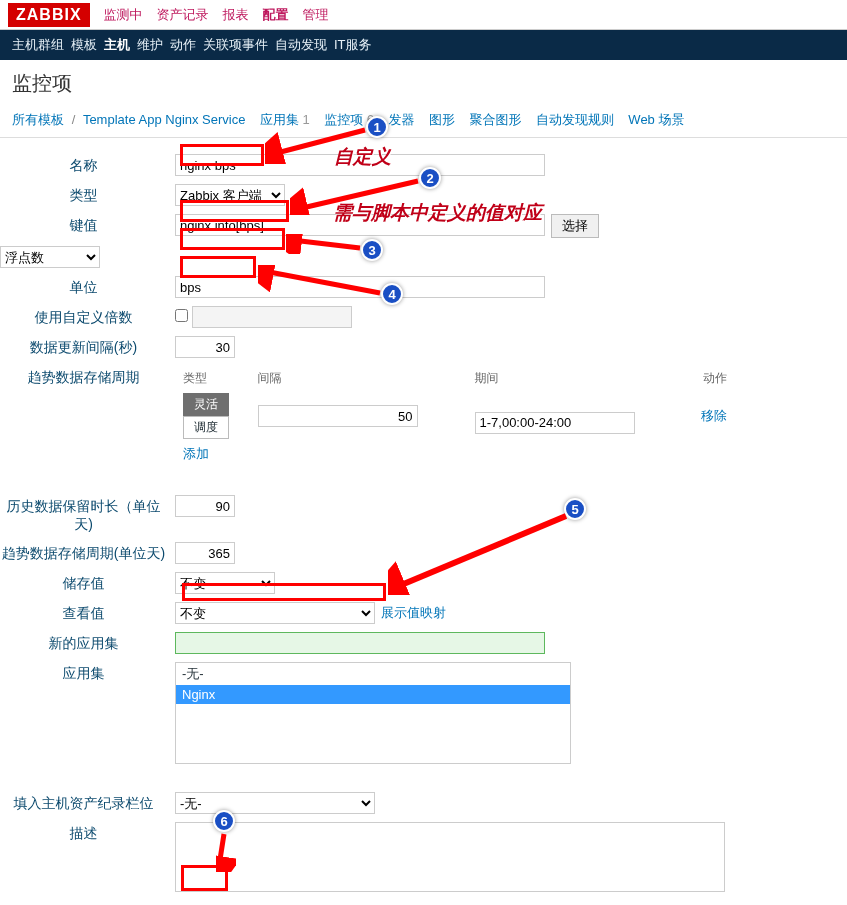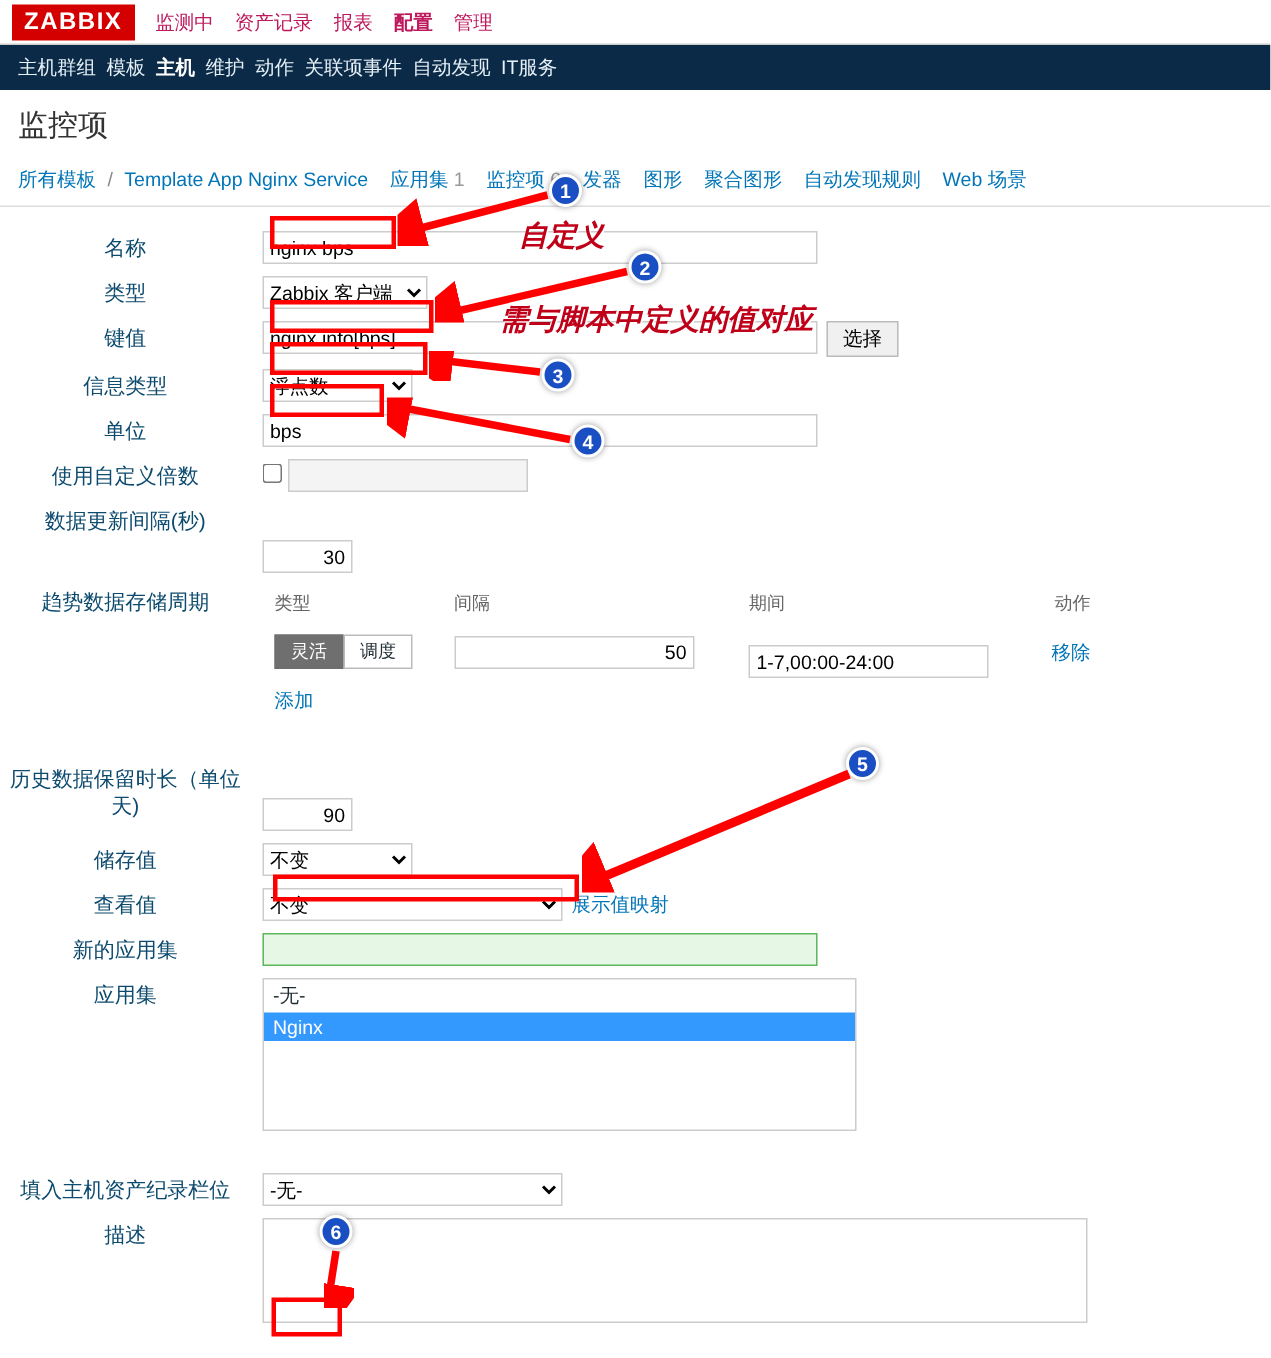--- a/index.html
+++ b/index.html
@@ -17,26 +17,26 @@
 .breadcrumb span.sep { color: #888; margin: 0 4px; }
 .breadcrumb span.cnt { color: #999; }
 .form { margin-top: 16px; }
 .row { display: flex; align-items: flex-start; margin-bottom: 8px; }
 .lbl { width: 175px; text-align: center; padding-right: 8px; padding-top: 3px; color: #0c4a6e; font-size: 14px; }
 .fld { position: relative; }
 .fld input[type=text] { border: 1px solid #ccc; height: 22px; padding: 2px 4px; font-size: 13px; }
 .fld select { border: 1px solid #ccc; height: 22px; font-size: 13px; background: #fff; }
 .w380 { width: 370px; }
 .w100 { width: 100px; }
-.w60 { width: 60px; text-align: right; margin-top: 24px; }
+.w60 { width: 60px; text-align: right; }
 .btn { background: #f0f0f0; border: 1px solid #bbb; padding: 2px 10px; font-size: 13px; cursor: pointer; }
 .tbl { border: none; }
 .tbl th { text-align: left; font-weight: normal; color: #666; font-size: 12px; padding: 2px 6px; }
 .tbl td { padding: 2px 6px; }
-.seg { display: inline-flex; }
+.seg { display: inline-flex; flex-direction: column; }
 .seg span { border: 1px solid #bbb; padding: 2px 10px; font-size: 12px; }
 .seg .act { background: #6f6f6f; color: #fff; border-color: #6f6f6f; }
 .link { color: #0275b8; text-decoration: none; cursor: pointer; font-size: 13px; }
 .multiline { border: 1px solid #ccc; width: 396px; height: 102px; font-size: 13px; position: relative; }
 .ml-item { padding: 2px 6px; }
 .ml-sel { background: #3399ff; color: #fff; }
 .textarea { border: 1px solid #ccc; width: 550px; height: 70px; }
 .hlbox { position: absolute; border: 3px solid red; pointer-events: none; }
 .circle { position: absolute; width: 22px; height: 22px; border-radius: 50%; background: #1a4fc4; border: 2px solid #fff; color: #fff; font-weight: bold; font-size: 13px; display: flex; align-items: center; justify-content: center; box-shadow: 0 0 4px rgba(0,0,0,.4); pointer-events: none; }
 .ann-text { position: absolute; color: #c00018; font-weight: bold; font-size: 19px; font-style: italic; pointer-events: none; white-space: nowrap; text-shadow: 1px 1px 0 #fff; }
@@ -104,21 +104,20 @@
 
   <div class="row">
     <div class="lbl">键值</div>
     <div class="fld" style="display:flex;gap:6px;">
       <input type="text" class="w380" value="nginx.info[bps]" style="">
       <button class="btn">选择</button>
     </div>
   </div>
 
   <div class="row">
-    <div class="lbl">信息类型</div>
     <div class="fld"><select class="w100"><option>浮点数</option></select></div>
   </div>
 
   <div class="row">
     <div class="lbl">单位</div>
     <div class="fld"><input type="text" class="w380" value="bps" style=""></div>
   </div>
 
   <div class="row">
     <div class="lbl">使用自定义倍数</div>
@@ -158,20 +157,24 @@
     </div>
   </div>
 
   <div style="height:20px"></div>
 
   <div class="row">
     <div class="lbl">历史数据保留时长（单位天)</div>
     <div class="fld"><input type="text" class="w60" value="90" style=""></div>
   </div>
 
+  <div class="row">
+    <div class="lbl">趋势数据存储周期(单位天)</div>
+    <div class="fld"><input type="text" class="w60" value="365" style=""></div>
+  </div>
 
   <div class="row">
     <div class="lbl">储存值</div>
     <div class="fld"><select class="w100"><option>不变</option></select></div>
   </div>
 
   <div class="row">
     <div class="lbl">查看值</div>
     <div class="fld" style="display:flex;gap:6px;align-items:center;">
       <select style="width:200px"><option>不变</option></select>
@@ -226,21 +229,21 @@
 <div class="hlbox" style="left:182px;top:583px;width:204px;height:18px;"></div>
 <div class="hlbox" style="left:181px;top:865px;width:47px;height:26px;"></div>
 
 <div class="circle" style="left:366px;top:116px;">1</div>
 <div class="circle" style="left:419px;top:167px;">2</div>
 <div class="circle" style="left:361px;top:239px;">3</div>
 <div class="circle" style="left:381px;top:283px;">4</div>
 <div class="circle" style="left:564px;top:498px;">5</div>
 <div class="circle" style="left:213px;top:810px;">6</div>
 
-<div class="ann-text" style="left:346px;top:144px;text-align:right;">自定义</div>
+<div class="ann-text" style="left:334px;top:144px;text-align:right;">自定义</div>
 <div class="ann-text" style="left:333px;top:200px;">需与脚本中定义的值对应</div>
 
 <svg class="arrow" style="left:265px;top:124px;width:110px;height:40px;">
     <defs>
       <marker id="ah1" markerWidth="8" markerHeight="8" refX="2" refY="4" orient="auto">
         <polygon points="0 0, 8 4, 0 8" fill="red"></polygon>
       </marker>
     </defs>
     <line x1="100" y1="6" x2="8" y2="30" stroke="red" stroke-width="5" marker-end="url(#ah1)"></line>
   </svg>

